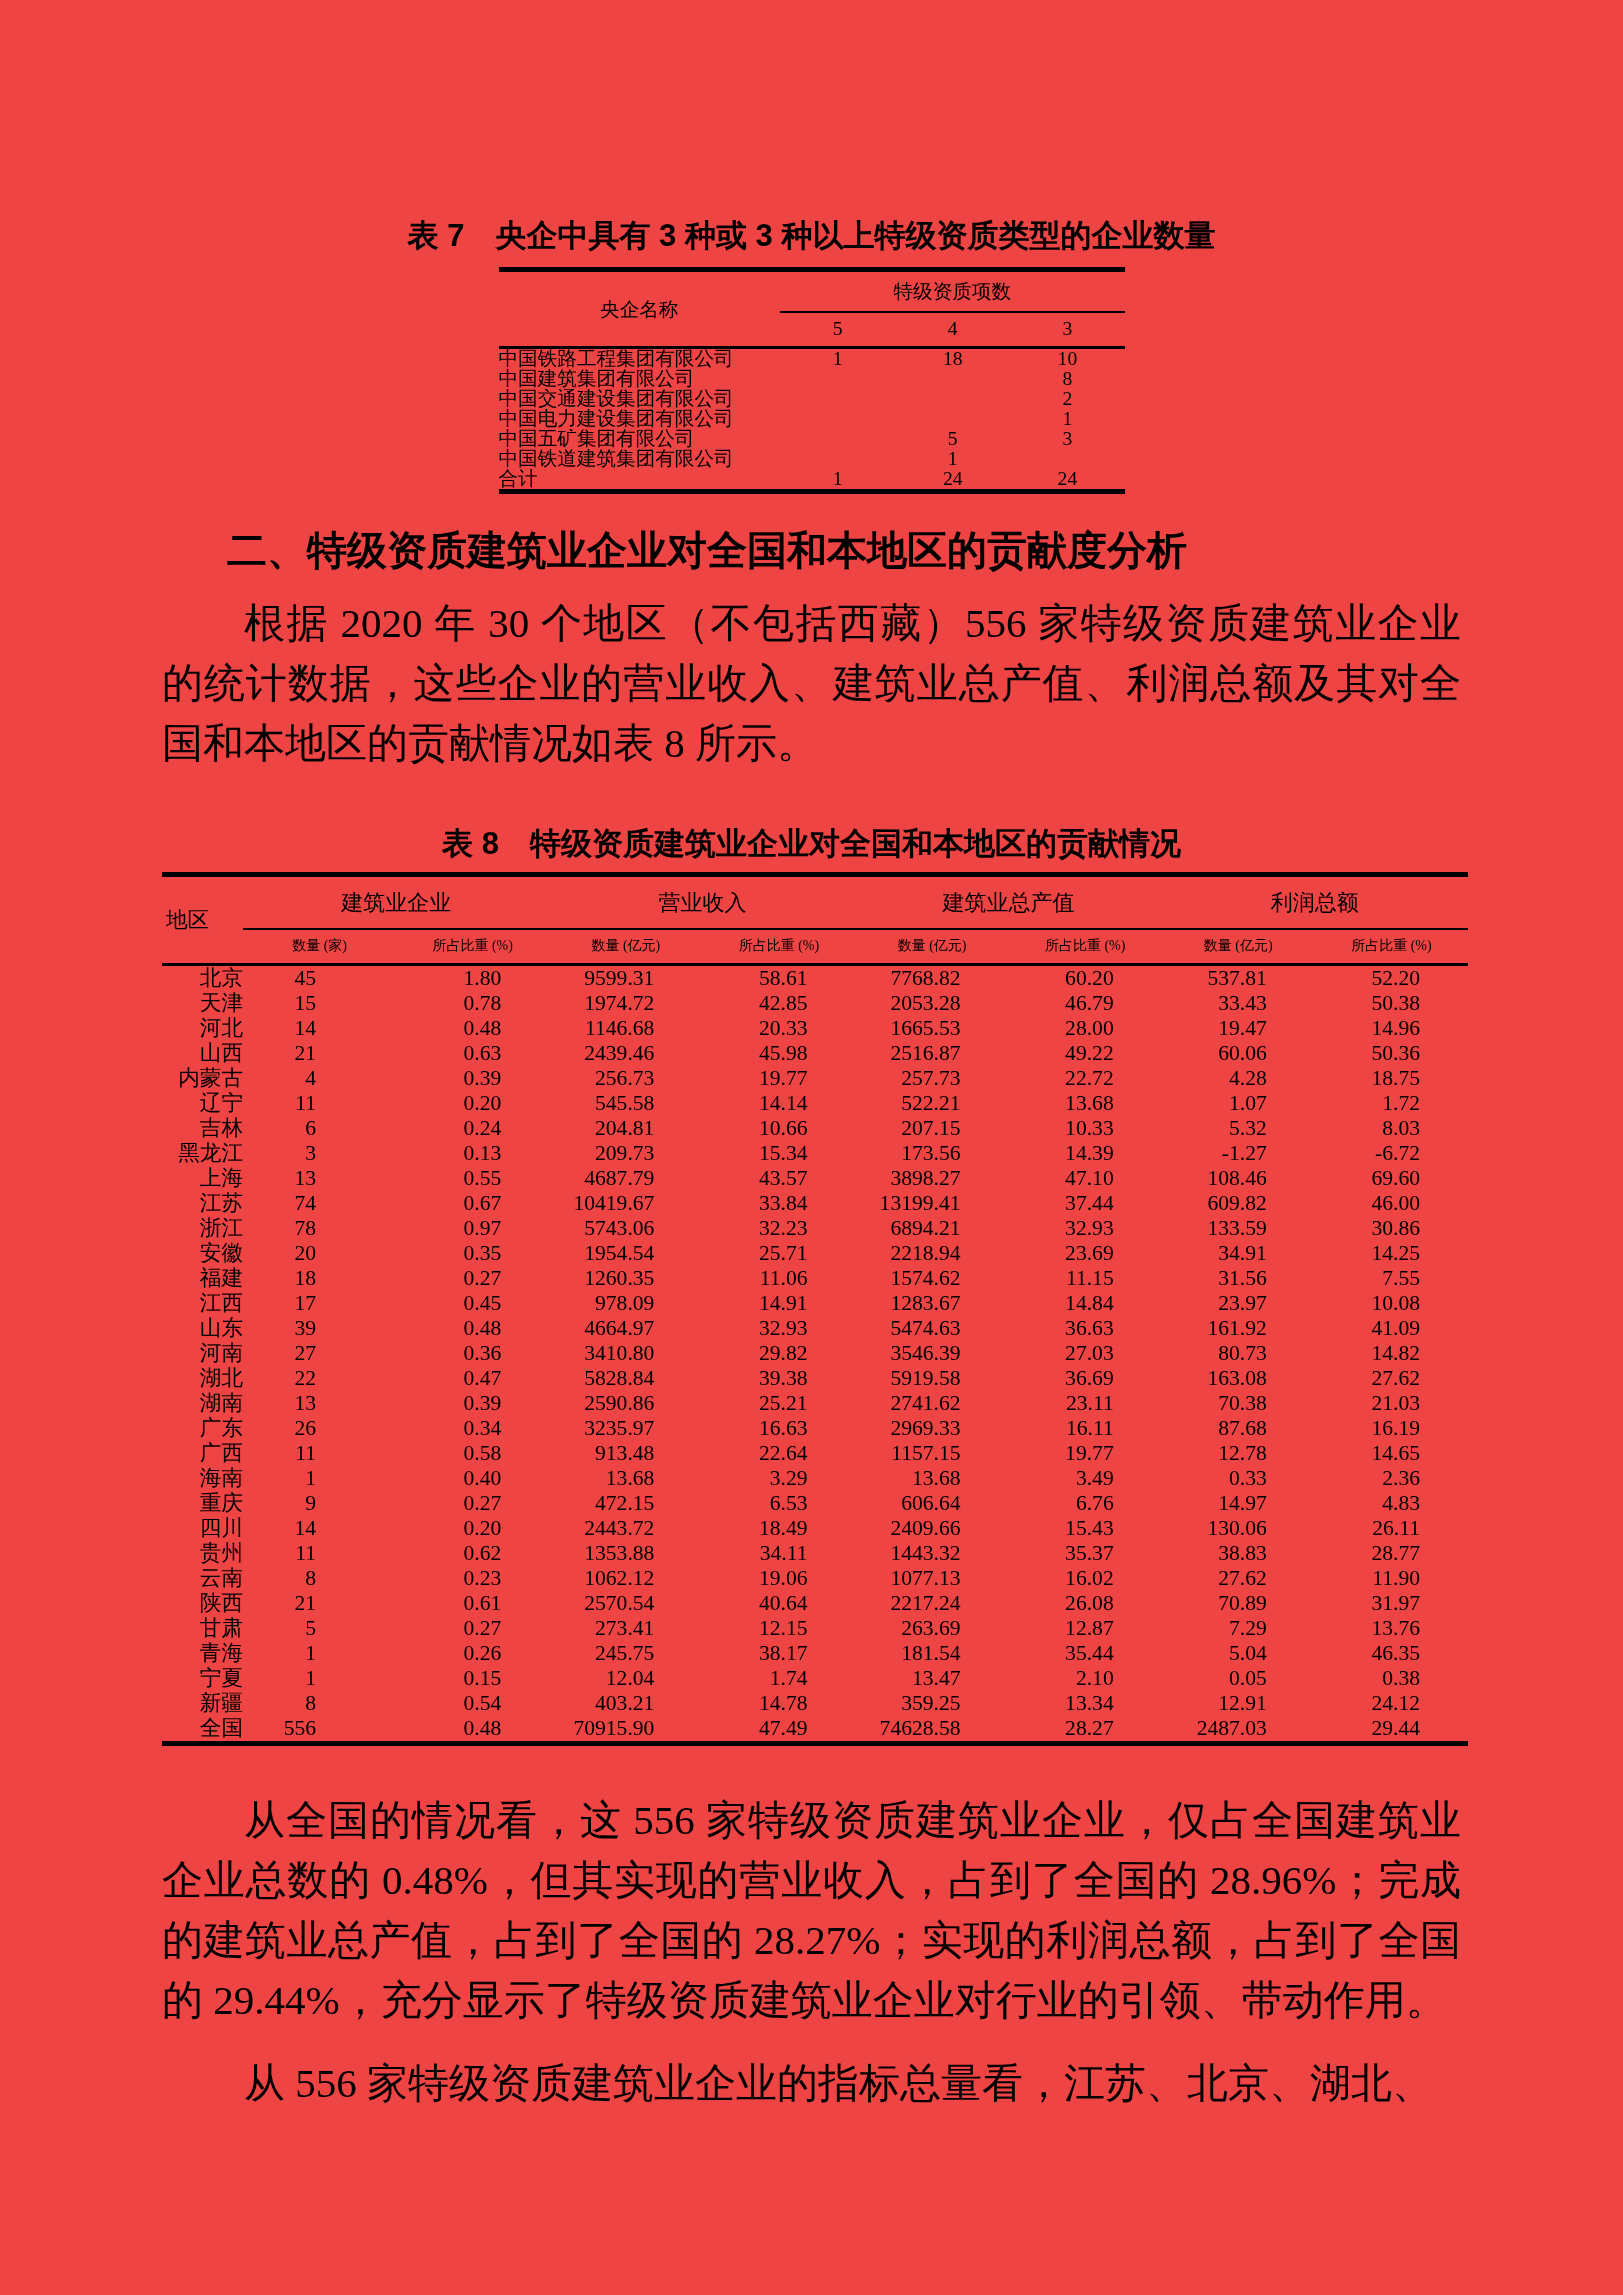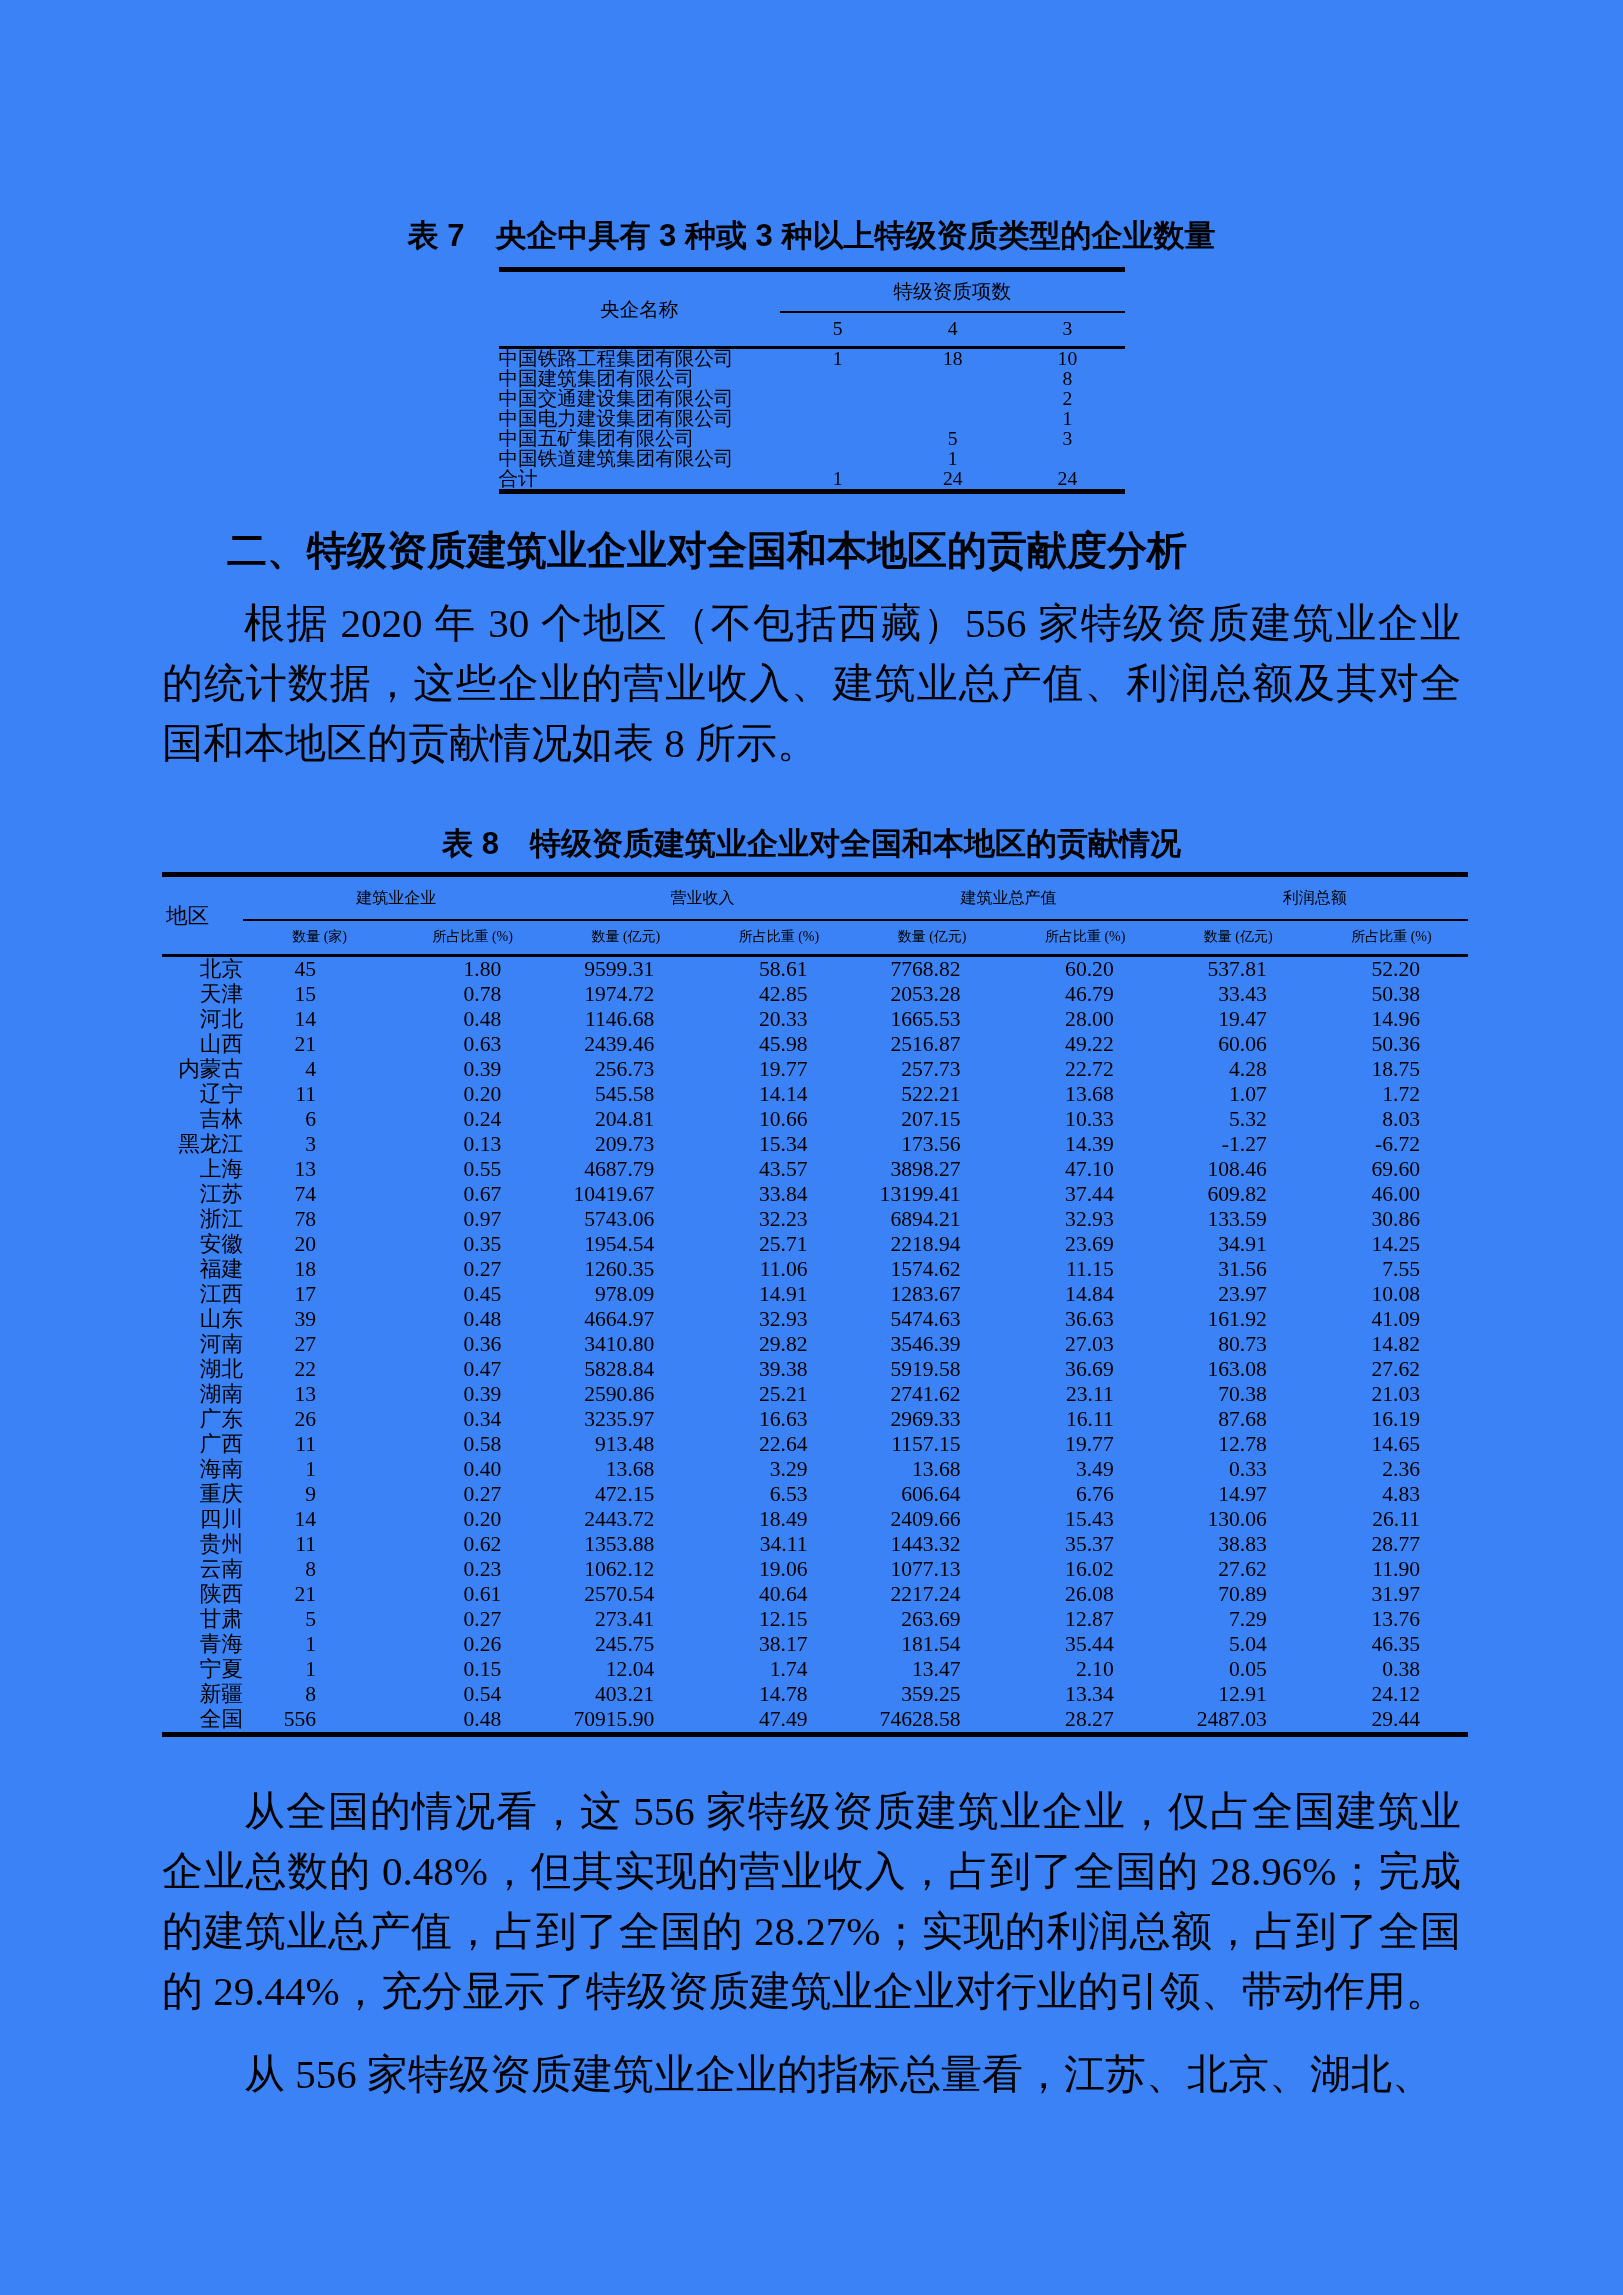--- a/index.html
+++ b/index.html
@@ -1,20 +1,20 @@
 <!DOCTYPE html>
 <html lang="zh" style="font-size:10.5px"><head>
 <meta charset="utf-8">
 <style>
   html,body{margin:0;padding:0;background:#888;}
   .page{
     position:relative;
     width:1623px;height:2295px;
     margin:0 auto;
-    background:#3b82f6;
+    background:#ef4444;
     color:#000;
     font-family:"Liberation Serif","DejaVu Serif",serif;
     box-sizing:border-box;
     padding:220px 162px 0 162px;
     overflow:hidden;
   }
   
   .tbl-caption{
     text-align:center;
     font-family:"Liberation Sans","DejaVu Sans",sans-serif;
@@ -68,21 +68,21 @@
   #t8 th{font-weight:normal;padding:0;}
   #t8 .t8-region{
     text-align:left;vertical-align:middle;
     padding-left:3.9px;
     border-bottom:3.3px solid #000;
   }
   #t8 .t8-group{
     text-align:center;
     border-bottom:2.6px solid #000;
     padding:10.5px 0 10.5px 0;
-    font-size:16px;
+    font-size:22px;
   }
   #t8 thead tr.t8-sub th{
     text-align:center;
     border-bottom:3.3px solid #000;
     padding:6.5px 0 7.9px 0;
     font-size:14px;
     white-space:nowrap;
   }
   #t8 tbody td{
     padding:0;

